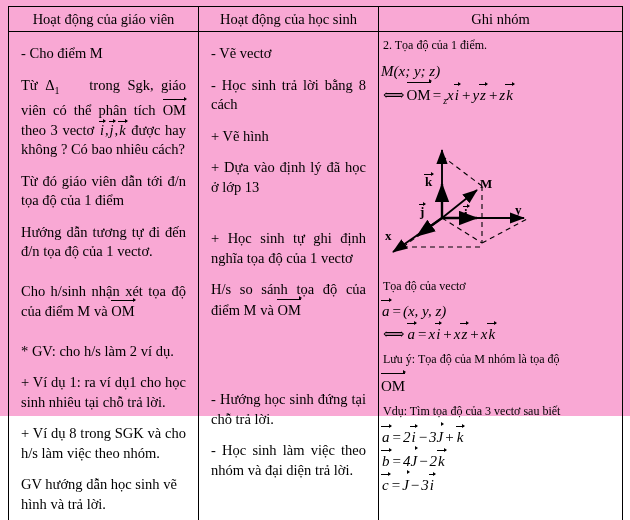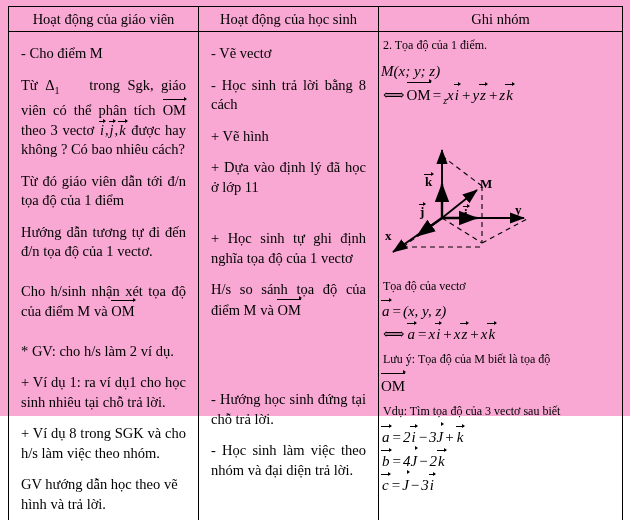--- a/index.html
+++ b/index.html
@@ -201,30 +201,30 @@
           <div class="gap-sm"></div>
 
           <p class="para"><span>Cho h/sinh nhận xét tọa độ của điểm M và</span>
             <span class="vec">OM</span></p>
 
           <div class="gap-sm"></div>
 
           <p class="para">* GV: cho h/s làm 2 ví dụ.</p>
           <p class="para">+ Ví dụ 1: ra ví dụ1 cho học sinh nhiêu tại chỗ trả lời.</p>
           <p class="para">+ Ví dụ 8 trong SGK và cho h/s làm việc theo nhóm.</p>
-          <p class="para last-left">GV hướng dẫn học theo vẽ hình và trả lời.</p>
+          <p class="para last-left">GV hướng dẫn học sinh vẽ hình và trả lời.</p>
           <p class="para last-left">Ví dụ 2: (Sgk)</p>
         </td>
 
         <td class="body-cell col2">
 
           <p class="para last-left">- Vẽ vectơ</p>
           <p class="para">- Học sinh trả lời bằng 8 cách</p>
           <p class="para last-left">+ Vẽ hình</p>
-          <p class="para">+ Dựa vào định lý  đã học ở lớp 11</p>
+          <p class="para">+ Dựa vào định lý  đã học ở lớp 13</p>
 
           <div class="gap-lg"></div>
 
           <p class="para">+ Học sinh tự ghi định nghĩa tọa độ của 1 vectơ</p>
 
           <p class="para"><span>H/s so sánh tọa độ của điểm M và</span>
             <span class="vec">OM</span></p>
 
           <div style="height:58px"></div>
 
@@ -278,21 +278,21 @@
             <span class="fig-label bold" style="left:136px; top:84px;">y</span>
             <span class="fig-label bold" style="left:6px; top:110px;">x</span>
           </div>
 
           <p class="txt">Tọa độ của vectơ</p>
 
           <p class="math"><span class="sv">a</span><span class="op">=</span><span class="it">(x, y, z)</span></p>
 
           <p class="math"><span class="op">⟺</span><span class="sv">a</span><span class="op">=</span><span class="it">x</span><span class="sv">i</span><span class="op">+</span><span class="it">x</span><span class="sv">z</span><span class="op">+</span><span class="it">x</span><span class="sv">k</span></p>
 
-          <p class="txt"><span>Lưu ý:</span> <span>Tọa độ của M biết là tọa độ</span></p>
+          <p class="txt"><span>Lưu ý:</span> <span>Tọa độ của M nhóm là tọa độ</span></p>
           <p class="math"><span class="vec">OM</span></p>
 
           <p class="txt">Vdụ: Tìm tọa độ của 3 vectơ sau biết</p>
 
           <p class="math"><span class="sv">a</span><span class="op">=</span><span class="it">2</span><span class="sv">i</span><span class="op">−</span><span class="it">3</span><span class="vec nobar" style="font-style:italic">J</span><span class="op">+</span><span class="sv">k</span></p>
 
           <p class="math"><span class="sv">b</span><span class="op">=</span><span class="it">4</span><span class="vec nobar" style="font-style:italic">J</span><span class="op">−</span><span class="it">2</span><span class="sv">k</span></p>
 
           <p class="math"><span class="sv">c</span><span class="op">=</span><span class="vec nobar" style="font-style:italic">J</span><span class="op">−</span><span class="it">3</span><span class="sv">i</span></p>
 

